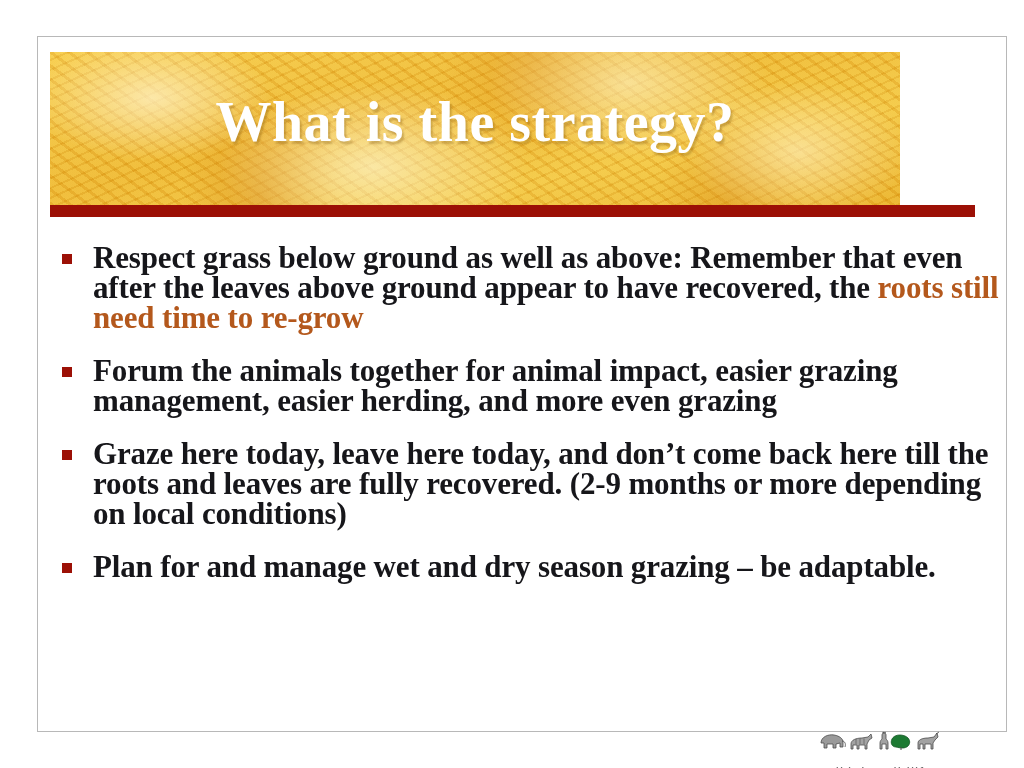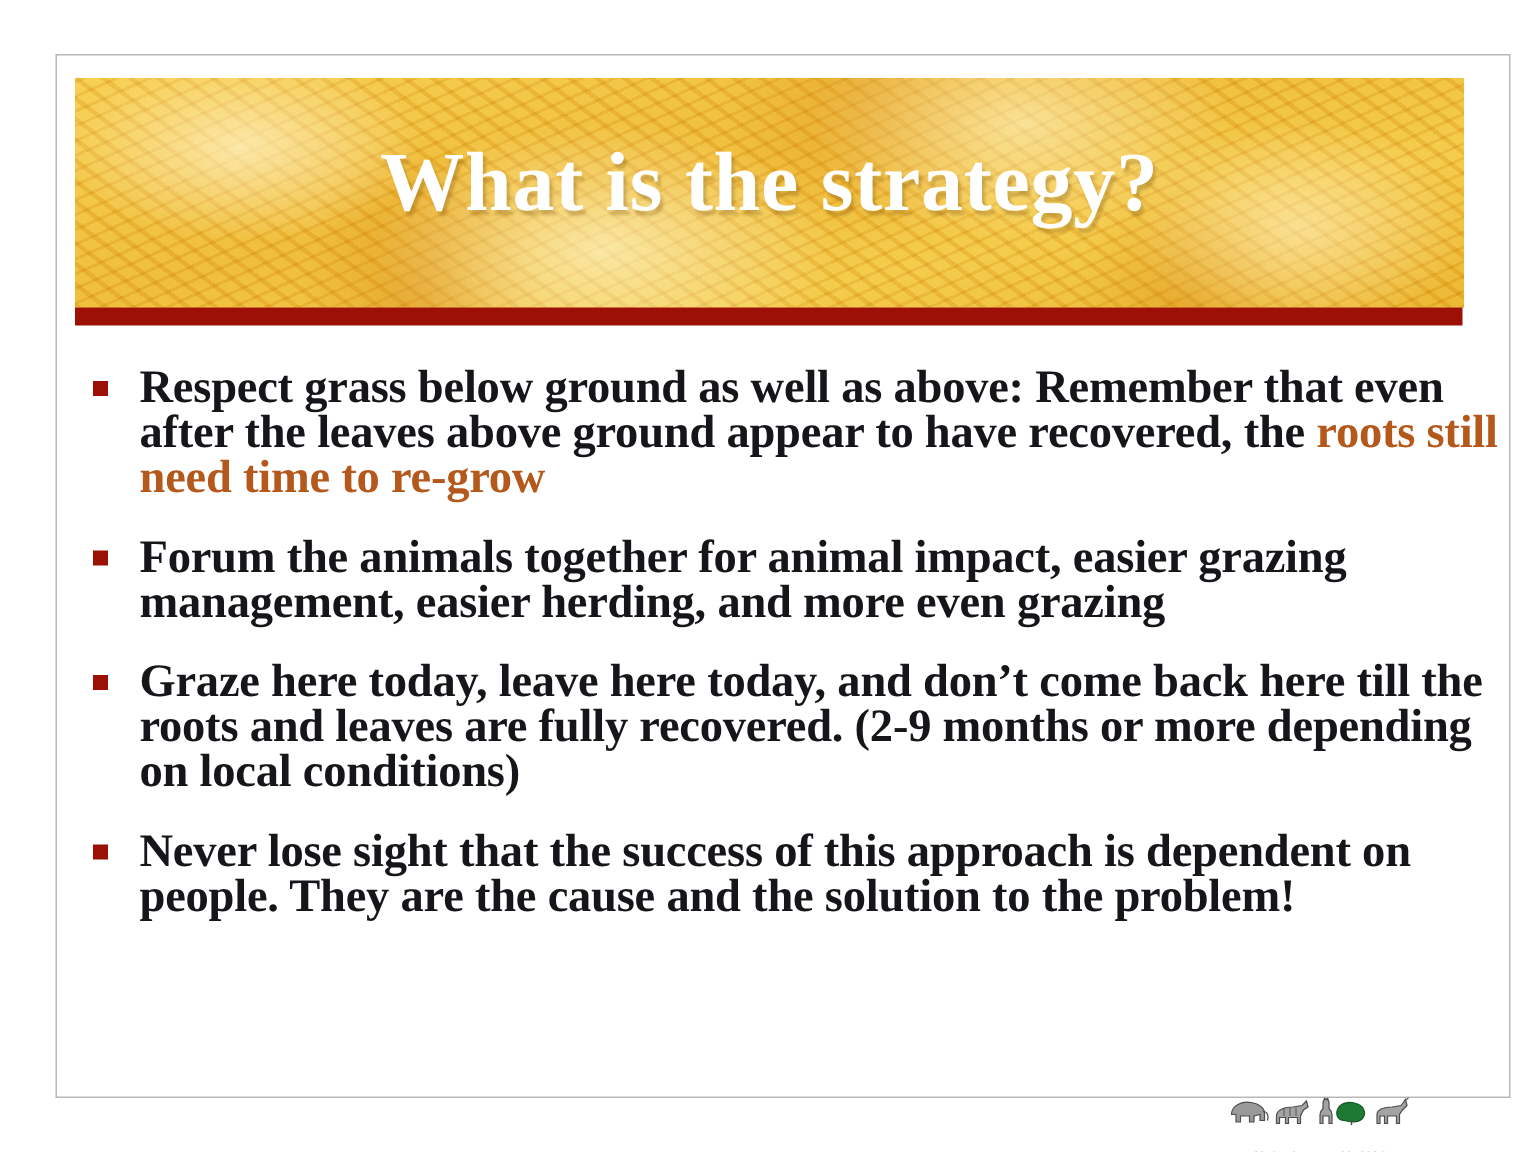--- a/index.html
+++ b/index.html
@@ -32,21 +32,21 @@
     border: 1px solid #b8b8b8;
     box-sizing: border-box;
     background: #ffffff;
   }
 
   
   .title-banner {
     position: absolute;
     left: 50px;
     top: 52px;
-    width: 926px;
+    width: 850px;
     height: 153px;
     overflow: hidden;
     background-color: #f0bd2e;
     background-image:
       radial-gradient(ellipse 170px 90px at 12% 30%, rgba(255,242,200,0.75), rgba(255,242,200,0) 70%),
       radial-gradient(ellipse 220px 120px at 38% 75%, rgba(255,250,215,0.65), rgba(255,250,215,0) 70%),
       radial-gradient(ellipse 200px 110px at 68% 20%, rgba(255,246,205,0.6), rgba(255,246,205,0) 70%),
       radial-gradient(ellipse 160px 100px at 88% 65%, rgba(255,240,195,0.6), rgba(255,240,195,0) 70%),
       radial-gradient(ellipse 120px 160px at 25% 95%, rgba(213,133,20,0.45), rgba(213,133,20,0) 68%),
       radial-gradient(ellipse 140px 150px at 57% 5%, rgba(219,140,25,0.4), rgba(219,140,25,0) 68%),
@@ -158,21 +158,21 @@
       <div class="bullet-row">
         <span class="bullet-marker"></span>
         <div class="bullet-text"><span>Forum the animals together for animal impact, easier grazing management, easier herding, and more even grazing</span></div>
       </div>
       <div class="bullet-row">
         <span class="bullet-marker"></span>
         <div class="bullet-text"><span>Graze here today, leave here today, and don’t come back here till the roots and leaves are fully recovered. (2-9 months or more depending on local conditions)</span></div>
       </div>
       <div class="bullet-row">
         <span class="bullet-marker"></span>
-        <div class="bullet-text"><span>Never lose sight that the success of this approach is dependent on people. They are the cause and the solution to the problem!</span></div>
+        <div class="bullet-text"><span>Plan for and manage wet and dry season grazing – be adaptable.</span></div>
       </div>
     </div>
 
   <div class="logo-block">
     <svg class="logo-icons" viewBox="0 0 140 20">
 
       <g>
         <path d="M3 12 C3 6,10 3,16 4 C22 5,25 8,25 11 L25 16 L22 16 L22 12 L18 13 L18 17 L15 17 L15 13 L9 13 L9 17 L6 17 L6 12 Z" fill="#9a9a9a" stroke="#4d4d4d" stroke-width="0.8"></path>
         <path d="M24 10 C27 10,28 13,27 16" fill="none" stroke="#4d4d4d" stroke-width="0.8"></path>
       </g>

